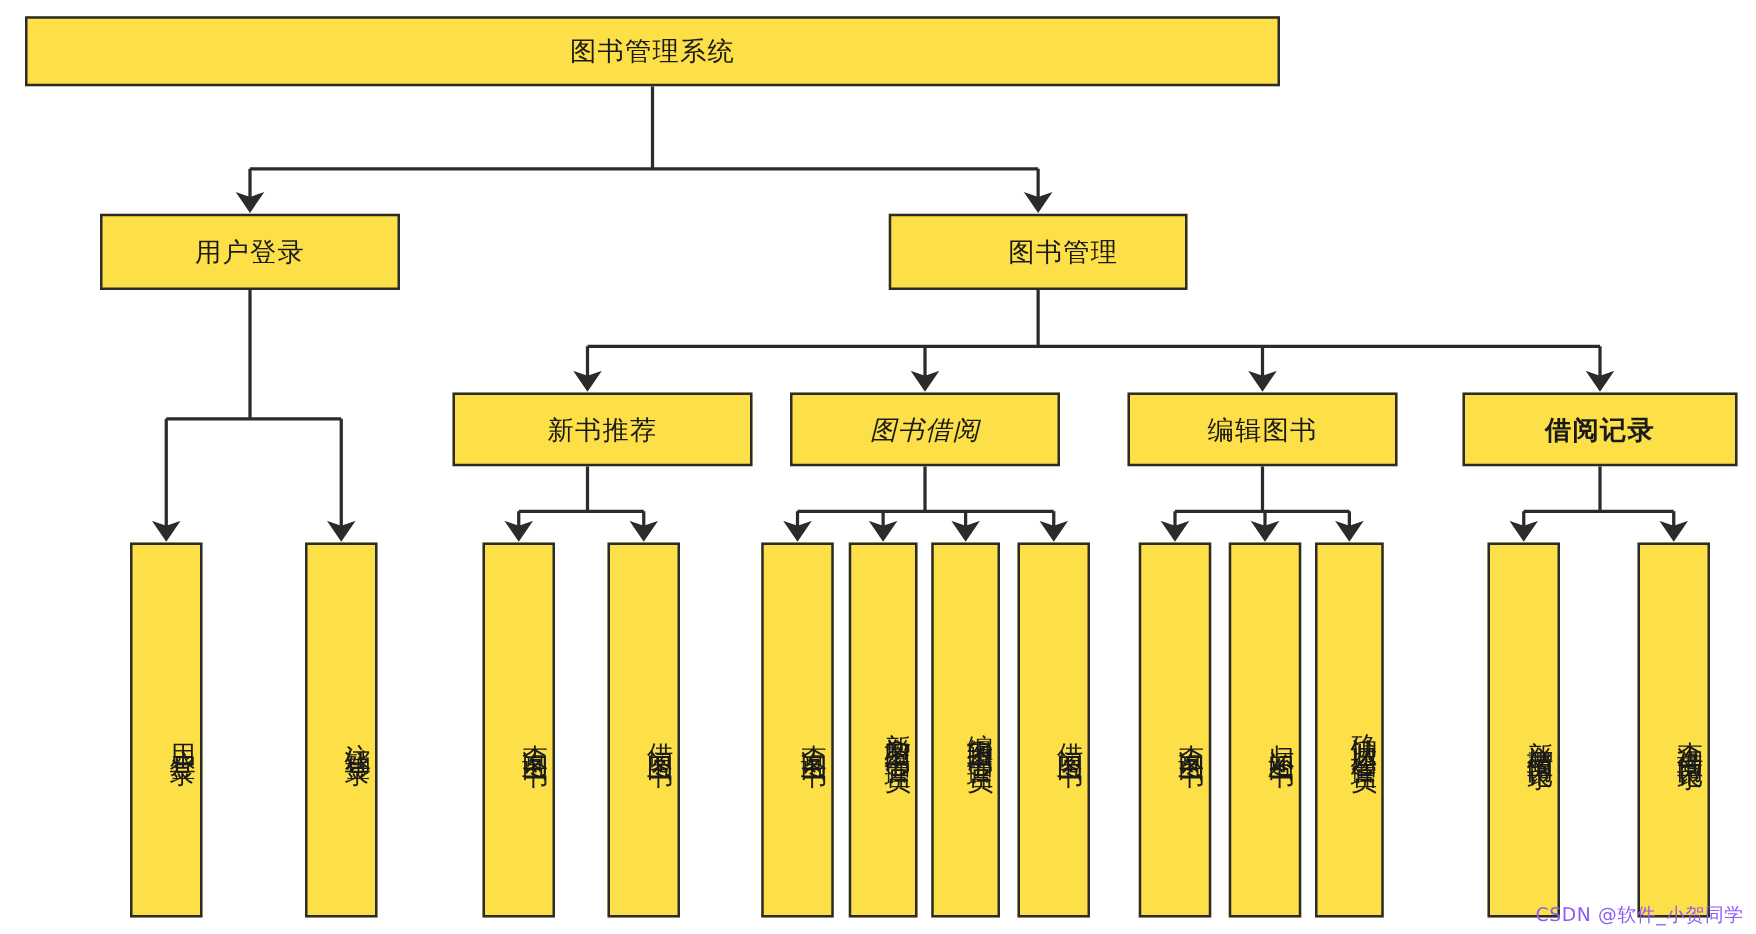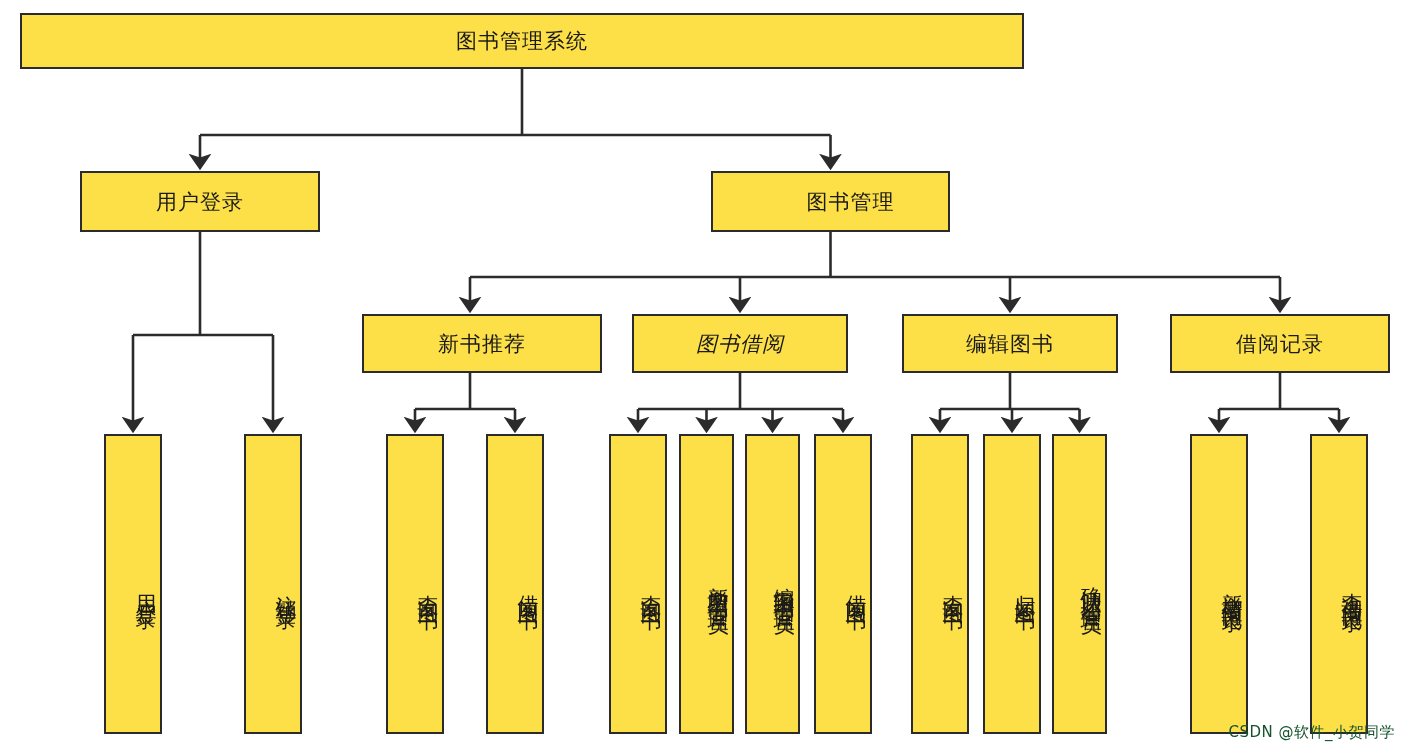--- a/index.html
+++ b/index.html
@@ -7,21 +7,21 @@
   #canvas{position:relative;width:1405px;height:747px;background:#ffffff;overflow:hidden;}
   .node{position:absolute;box-sizing:border-box;border:2.5px solid #2b2b2b;background:#fde047;
         display:flex;align-items:center;justify-content:center;color:#1a1a1a;}
   .node.h{font-size:21px;letter-spacing:1px;}
   .node.v{writing-mode:vertical-rl;text-orientation:upright;font-size:21px;
           letter-spacing:5px;padding-top:8px;align-items:flex-start;justify-content:center;}
   .node.v.tall{letter-spacing:4px;}
   svg.links{position:absolute;left:0;top:0;width:1405px;height:747px;pointer-events:none;}
   .lk{stroke:#2b2b2b;stroke-width:2.6;fill:none;}
   .ah{fill:#2b2b2b;}
-  #watermark{position:absolute;right:10px;bottom:5px;font-size:15px;color:#14532d;
+  #watermark{position:absolute;right:10px;bottom:5px;font-size:15px;color:#8b5cf6;
              letter-spacing:.5px;white-space:nowrap;}
 </style>
 </head>
 <body>
 
 <div id="canvas">
   <svg class="links" viewBox="0 0 1405 747">
     <defs>
       <marker id="arw" markerWidth="11" markerHeight="11" refX="3.2" refY="5" orient="auto" markerUnits="strokeWidth">
         <path class="ah" d="M0,0.6 L6.4,5 L0,9.4 L1.5,5 Z"></path>
@@ -75,21 +75,21 @@
       </div>
       <div class="node h" style="left: 362px; top: 314px; width: 240px; height: 59px;">
         <span>新书推荐</span>
       </div>
       <div class="node h" style="left: 632px; top: 314px; width: 216px; height: 59px; font-style: italic;">
         <span>图书借阅</span>
       </div>
       <div class="node h" style="left: 902px; top: 314px; width: 216px; height: 59px;">
         <span>编辑图书</span>
       </div>
-      <div class="node h" style="left: 1170px; top: 314px; width: 220px; height: 59px;">
+      <div class="node h" style="left: 1170px; top: 314px; width: 220px; height: 59px; font-weight: bold;">
         <span>借阅记录</span>
       </div>
       <div class="node v" style="left: 104px; top: 434px; width: 58px; height: 300px;">
         <span>用户登录</span>
       </div>
       <div class="node v" style="left: 244px; top: 434px; width: 58px; height: 300px;">
         <span>注销登录</span>
       </div>
       <div class="node v" style="left: 386px; top: 434px; width: 58px; height: 300px;">
         <span>查询图书</span>

